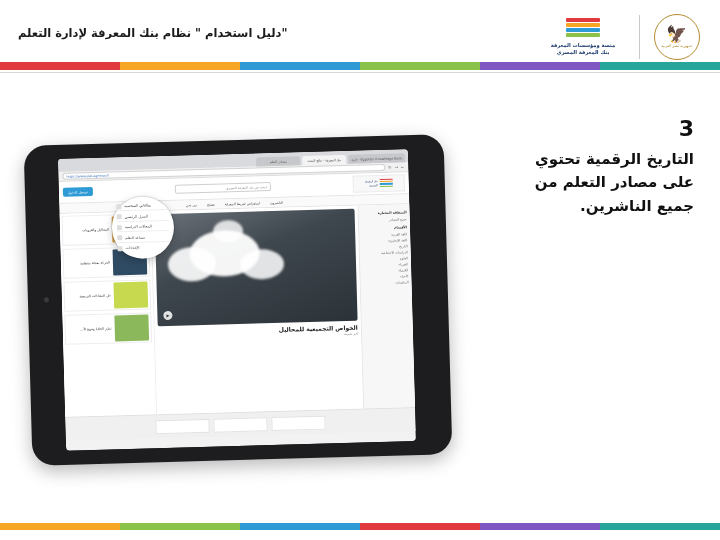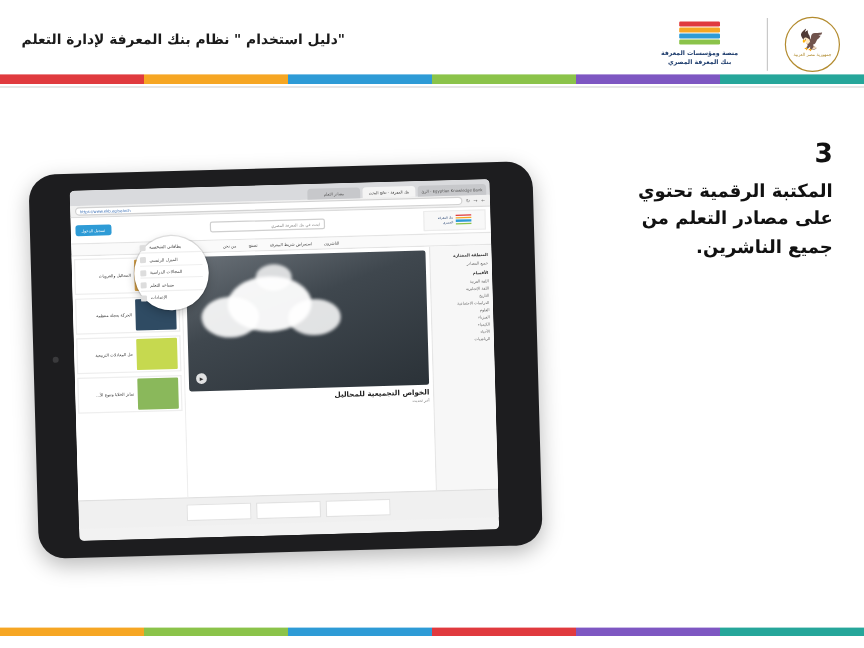--- a/index.html
+++ b/index.html
@@ -327,21 +327,21 @@
       <i style="background: rgb(246, 166, 35); flex: 1 1 0%;"></i>
       <i style="background: rgb(46, 155, 214); flex: 1 1 0%;"></i>
       <i style="background: rgb(139, 195, 74); flex: 1 1 0%;"></i>
       <i style="background: rgb(126, 87, 194); flex: 1 1 0%;"></i>
       <i style="background: rgb(38, 166, 154); flex: 1 1 0%;"></i>
     </div>
   <div class="rule-line"></div>
 
   <div class="callout">
     <div class="callout-number">3</div>
-    <div class="callout-body">المكتبة الرقمية تحتوي على مصادر التعلم من جميع الناشرين.</div>
+    <div class="callout-body">التاريخ الرقمية تحتوي على مصادر التعلم من جميع الناشرين.</div>
   </div>
 
   <div class="tablet">
     <div class="cam"></div>
     <div class="tablet-inner">
       <div class="screen">
 
         <div class="browser-chrome">
           <div class="tab inactive">Egyptian Knowledge Bank - الرئ</div>
           <div class="tab">بنك المعرفة - نتائج البحث</div>

